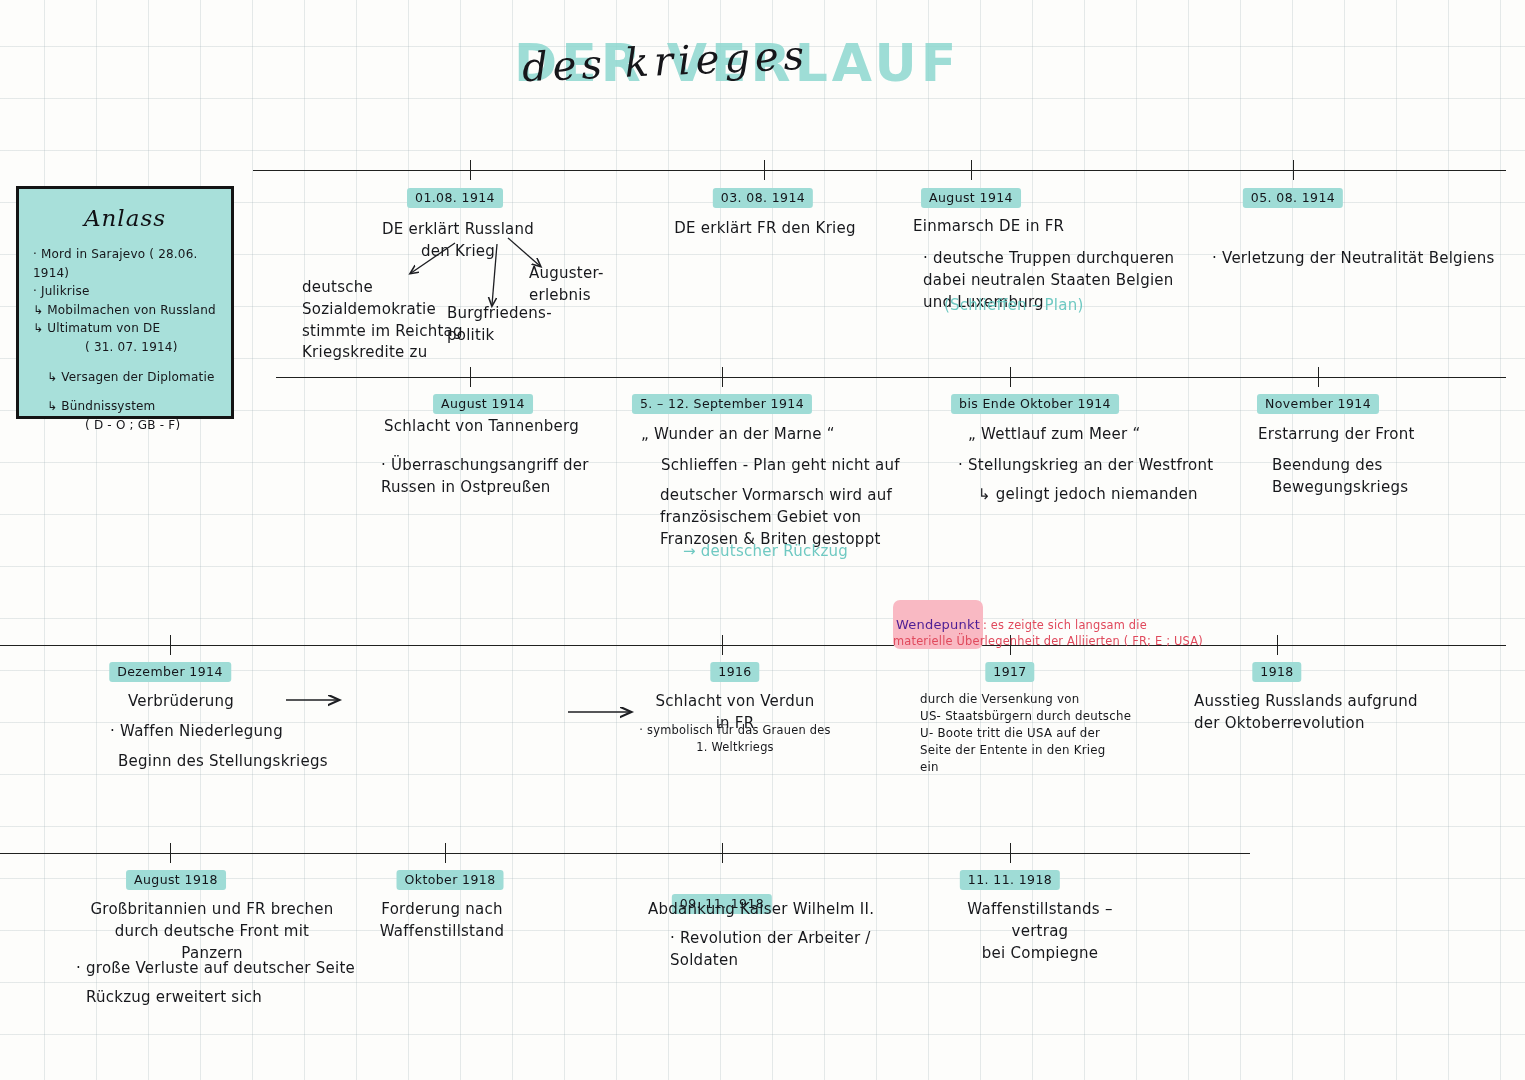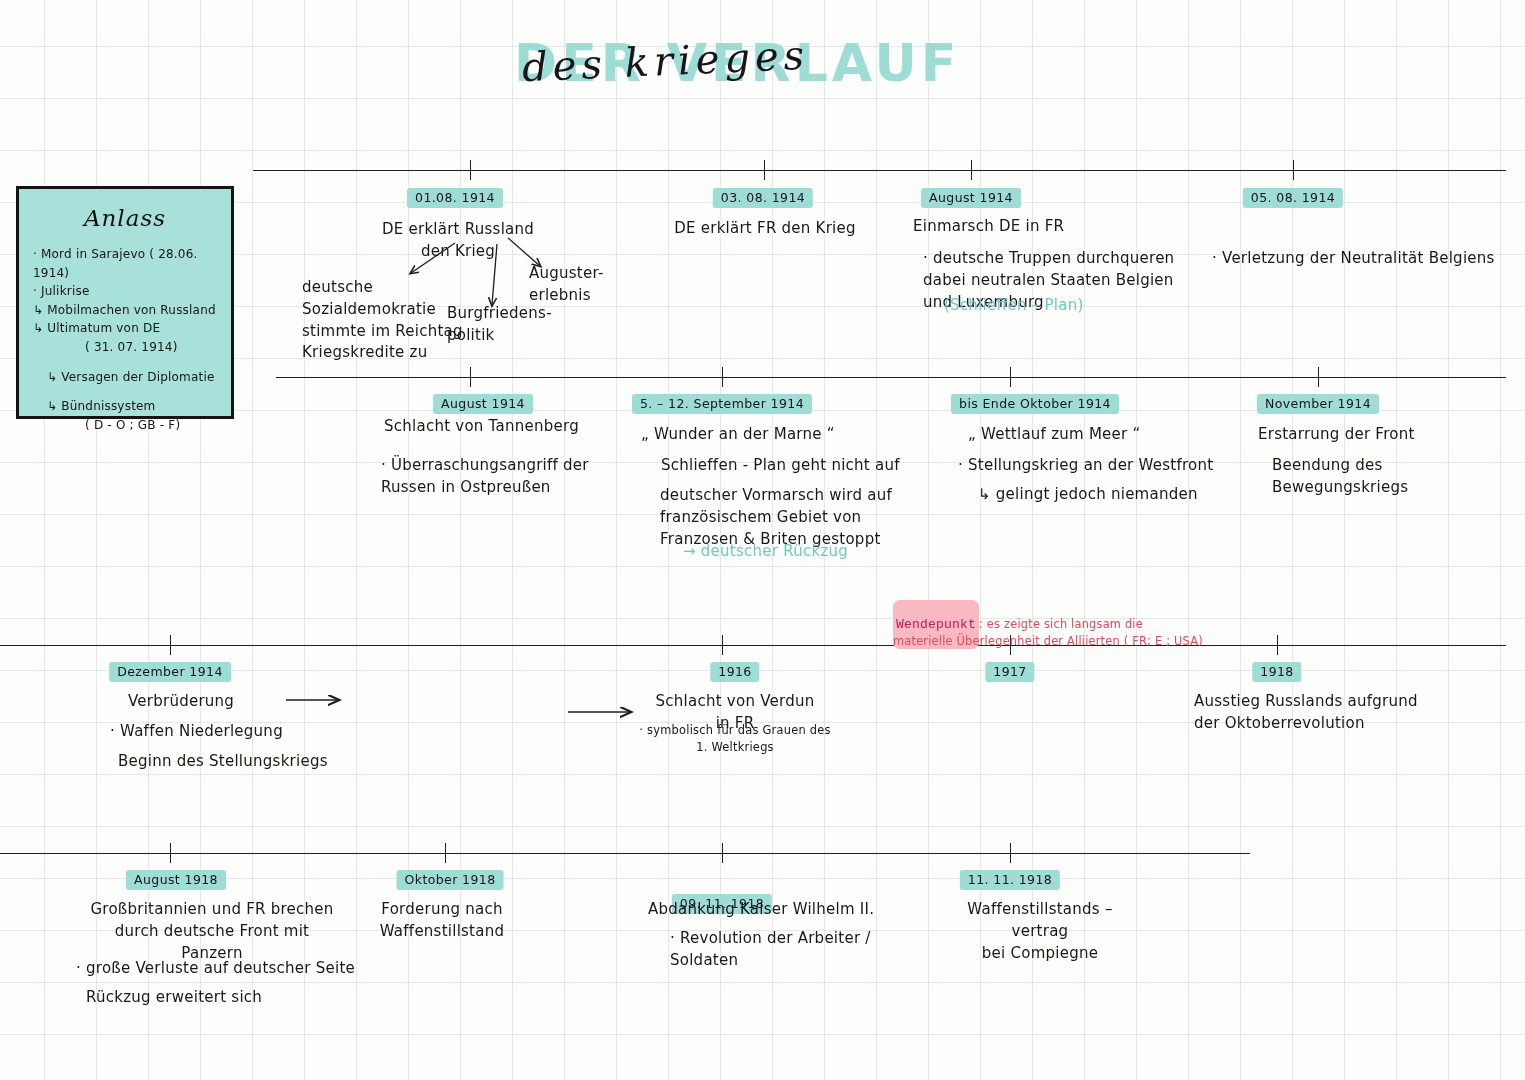--- a/index.html
+++ b/index.html
@@ -134,22 +134,21 @@
   .wende {
     position: absolute; left: 893px; top: 600px;
     font-size: 11.4px; line-height: 1.4;
     color: #e0495c; letter-spacing: .2px; white-space: pre-line;
   }
   .wende-hl {
     background: #f9b9c3;
     padding: 17px 3px;
     border-radius: 7px;
     font-size: 13px;
-    color: #be185d;
-    font-family: Liberation Mono, monospace;
+    color: #4c1d95;
   }
 </style>
 </head>
 <body>
 
 <div id="page">
 
   <div class="title-wrap">
     <div class="title-block">DER VERLAUF</div>
     <div class="title-script">des krieges</div>
@@ -253,20 +252,25 @@
   <div class="ev" style="left:118px; top:751px; width:260px;">Beginn des Stellungskriegs</div>
 
 
   <div class="chip" style="left:735px; top:662px;">1916</div>
   <div class="ev center" style="left:735px; top:691px; width:220px;">Schlacht von Verdun
 in FR</div>
   <div class="ev center" style="left:735px; top:722px; width:270px; font-size:11.4px;">· symbolisch für das Grauen des
 1. Weltkriegs</div>
 
   <div class="chip" style="left:1010px; top:662px;">1917</div>
+  <div class="ev" style="left:920px; top:691px; width:290px; font-size:11.8px;">durch die Versenkung von
+US- Staatsbürgern durch deutsche
+U- Boote tritt die USA auf der
+Seite der Entente in den Krieg
+ein</div>
 
   <div class="chip" style="left:1277px; top:662px;">1918</div>
   <div class="ev" style="left:1194px; top:691px; width:300px;">Ausstieg Russlands aufgrund
 der Oktoberrevolution</div>
 
   <div class="chip" style="left:176px; top:870px;">August 1918</div>
   <div class="ev" style="left:72px; top:899px; width:280px; text-align:center;">Großbritannien und FR brechen
 durch deutsche Front mit
 Panzern</div>
   <div class="ev" style="left:76px; top:958px; width:290px;">· große Verluste auf deutscher Seite</div>

